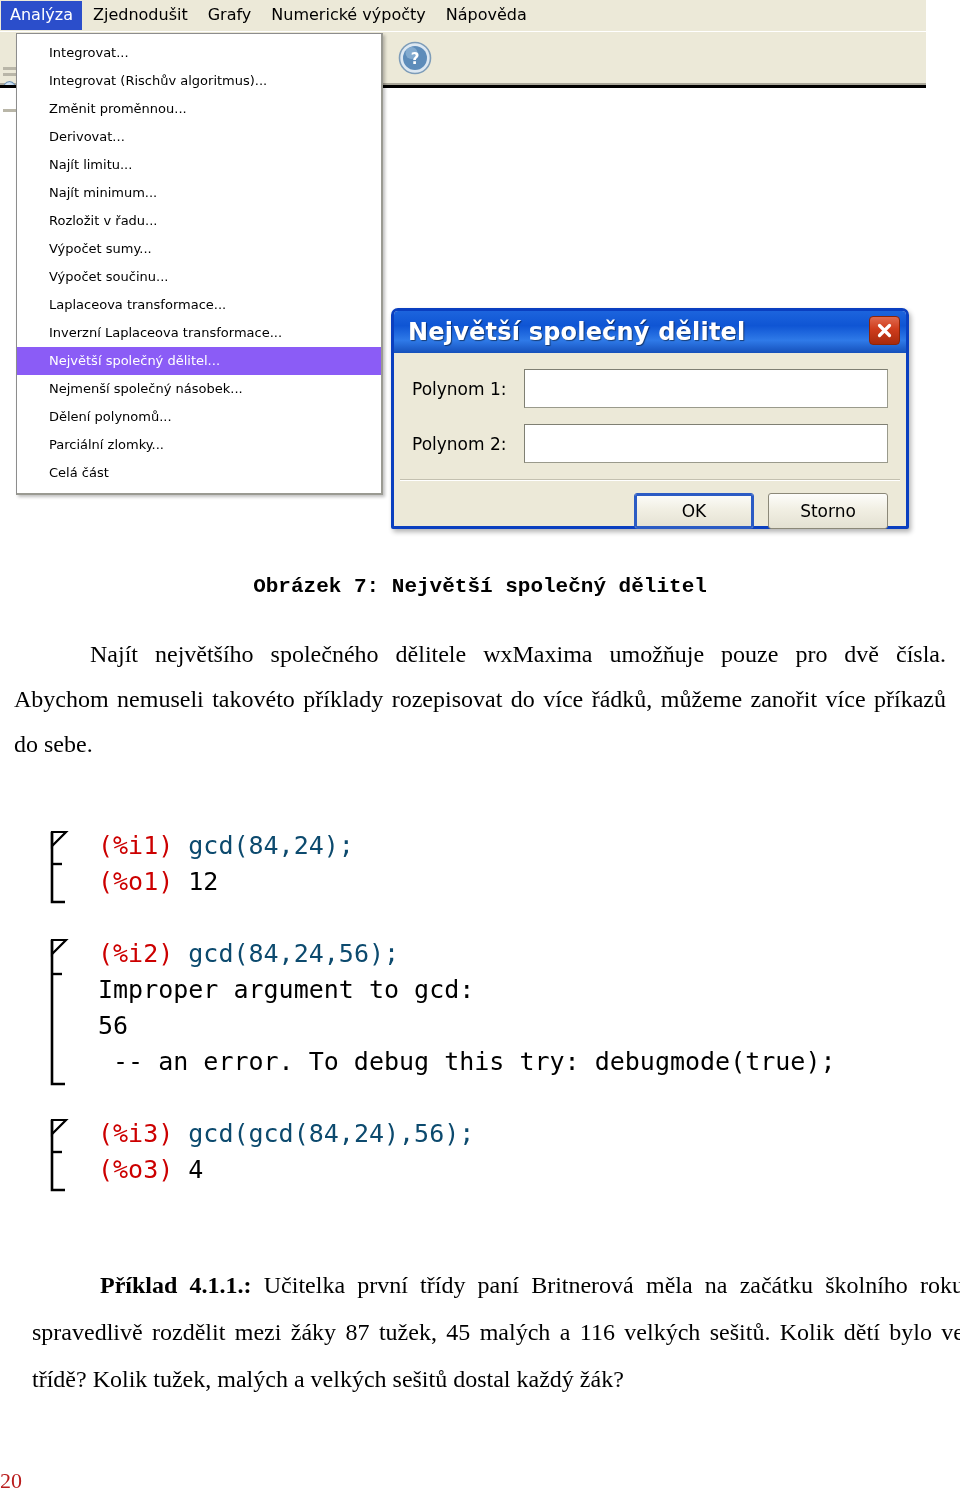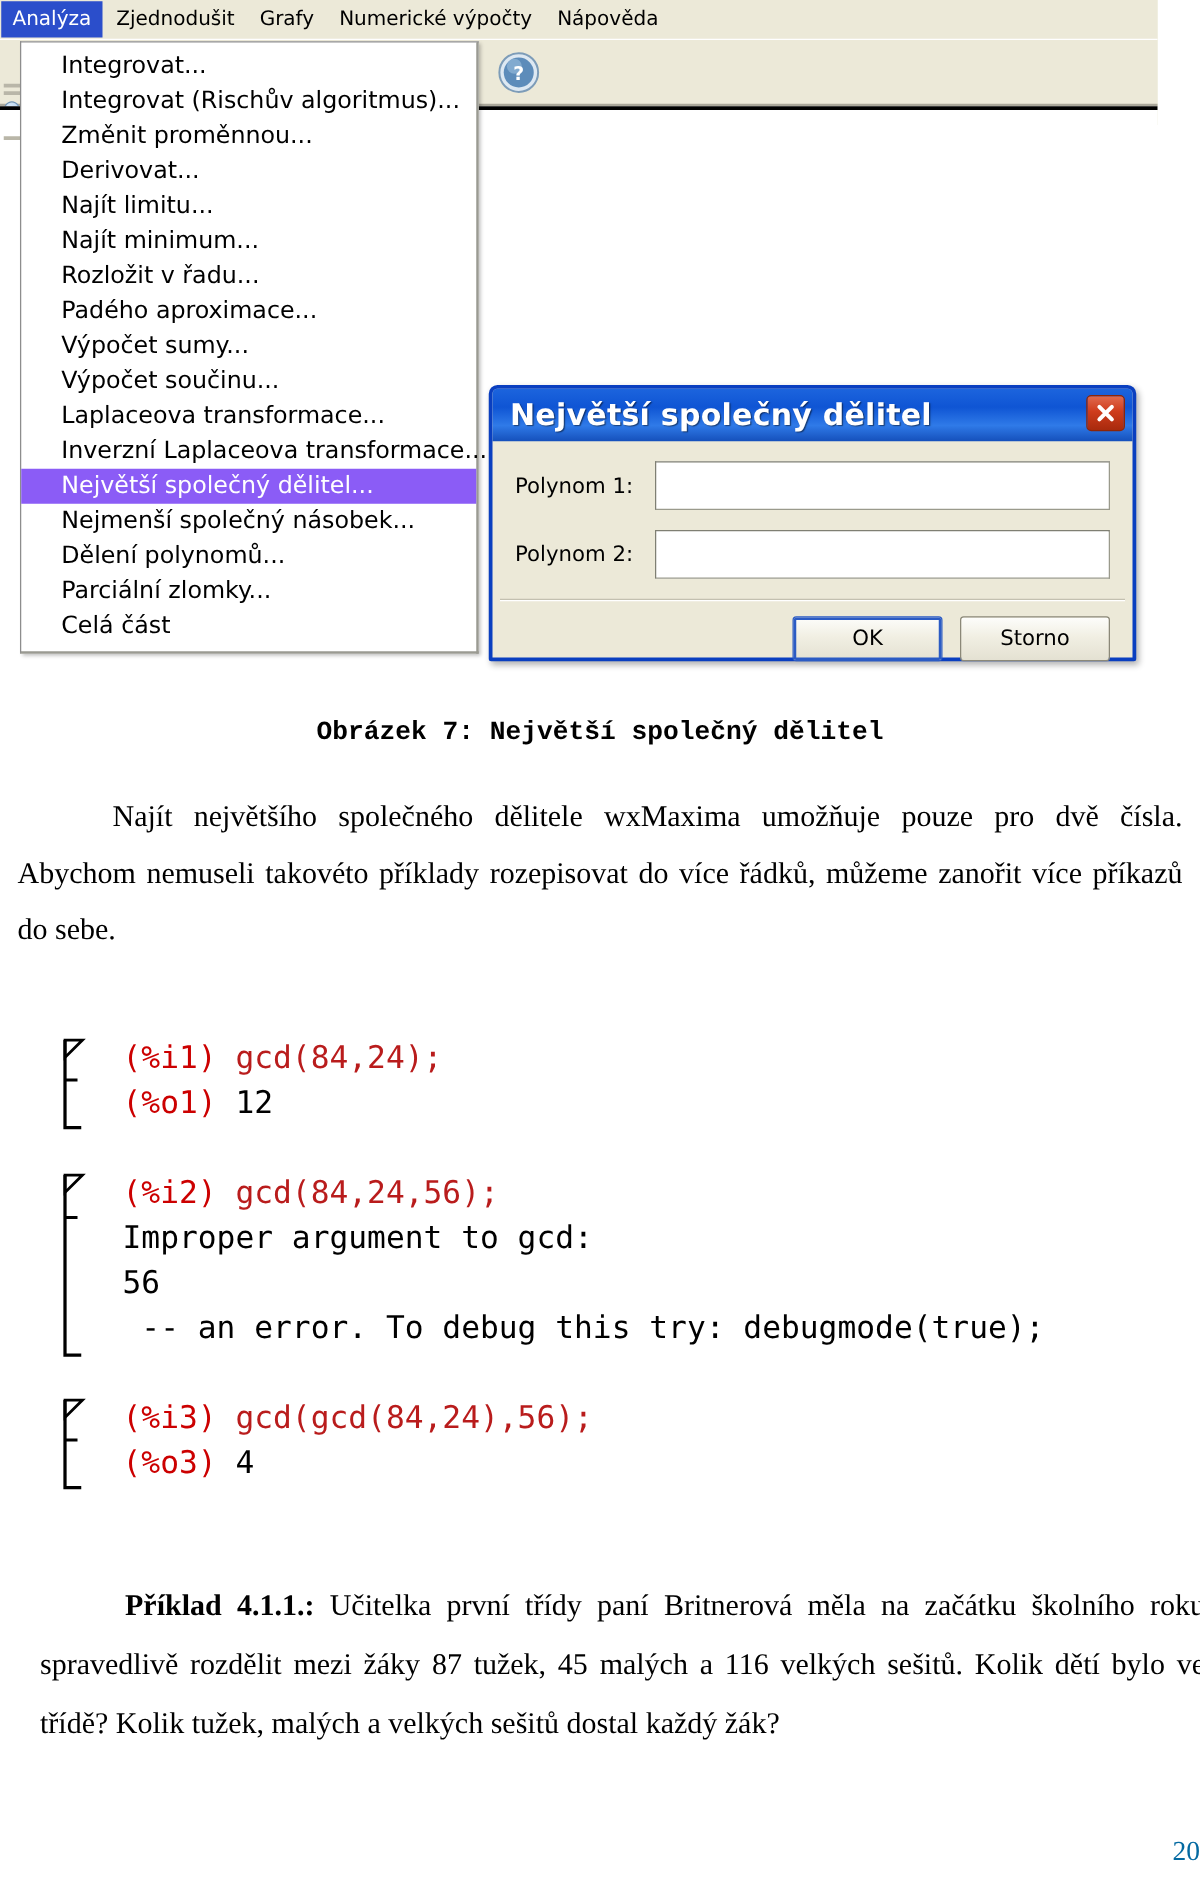--- a/index.html
+++ b/index.html
@@ -116,21 +116,21 @@
     top: 33px;
     width: 367px;
     background: #ffffff;
     border: 1px solid #8d8d8d;
     border-right: 2px solid #9a9a92;
     border-bottom: 2px solid #9a9a92;
     box-shadow: 2px 2px 3px rgba(0,0,0,0.25);
     padding: 5px 0 6px 0;
     box-sizing: border-box;
     font-family: "DejaVu Sans", sans-serif;
-    font-size: 19px;
+    font-size: 13px;
     color: #000000;
   }
   .menu-item {
     padding: 2px 6px 3px 32px;
     line-height: 23px;
     white-space: nowrap;
   }
   .menu-item.selected {
     background: #8b5cf6;
     color: #ffffff;
@@ -282,21 +282,21 @@
     margin-bottom: 36px;
   }
   .cell-bracket {
     position: absolute;
     left: 4px;
     top: 2px;
     width: 20px;
   }
   .code-line { white-space: pre; }
   .tok-prompt { color: #cc0000; }
-  .tok-expr   { color: #b91c1c; }
+  .tok-expr   { color: #0c4a6e; }
   .tok-plain  { color: #000000; }
 
   #para-2 {
     position: absolute;
     left: 32px;
     top: 1262px;
     width: 932px;
     font-family: "Liberation Serif", serif;
     font-size: 24px;
     line-height: 47px;
@@ -304,24 +304,24 @@
     text-indent: 68px;
     color: #000;
   }
   #para-2 b { font-weight: bold; }
 
   #page-number {
     position: absolute;
     left: 0;
     top: 1468px;
     width: 960px;
-    text-align: right;
+    text-align: left;
     font-family: "Liberation Serif", serif;
     font-size: 22px;
-    color: #0369a1;
+    color: #b91c1c;
   }
 </style>
 </head>
 <body>
 
 <div id="maxima-screenshot">
 
   <div id="menubar">
     <div class="menu-top active">Analýza</div>
     <div class="menu-top">Zjednodušit</div>
@@ -351,21 +351,20 @@
 </div>
 
 <div id="dropdown">
   <div class="menu-item">Integrovat...</div>
   <div class="menu-item">Integrovat (Rischův algoritmus)...</div>
   <div class="menu-item">Změnit proměnnou...</div>
   <div class="menu-item">Derivovat...</div>
   <div class="menu-item">Najít limitu...</div>
   <div class="menu-item">Najít minimum...</div>
   <div class="menu-item">Rozložit v řadu...</div>
-  <div class="menu-item">Padého aproximace...</div>
   <div class="menu-item">Výpočet sumy...</div>
   <div class="menu-item">Výpočet součinu...</div>
   <div class="menu-item">Laplaceova transformace...</div>
   <div class="menu-item">Inverzní Laplaceova transformace...</div>
   <div class="menu-item selected">Největší společný dělitel...</div>
   <div class="menu-item">Nejmenší společný násobek...</div>
   <div class="menu-item">Dělení polynomů...</div>
   <div class="menu-item">Parciální zlomky...</div>
   <div class="menu-item">Celá část</div>
 </div>

